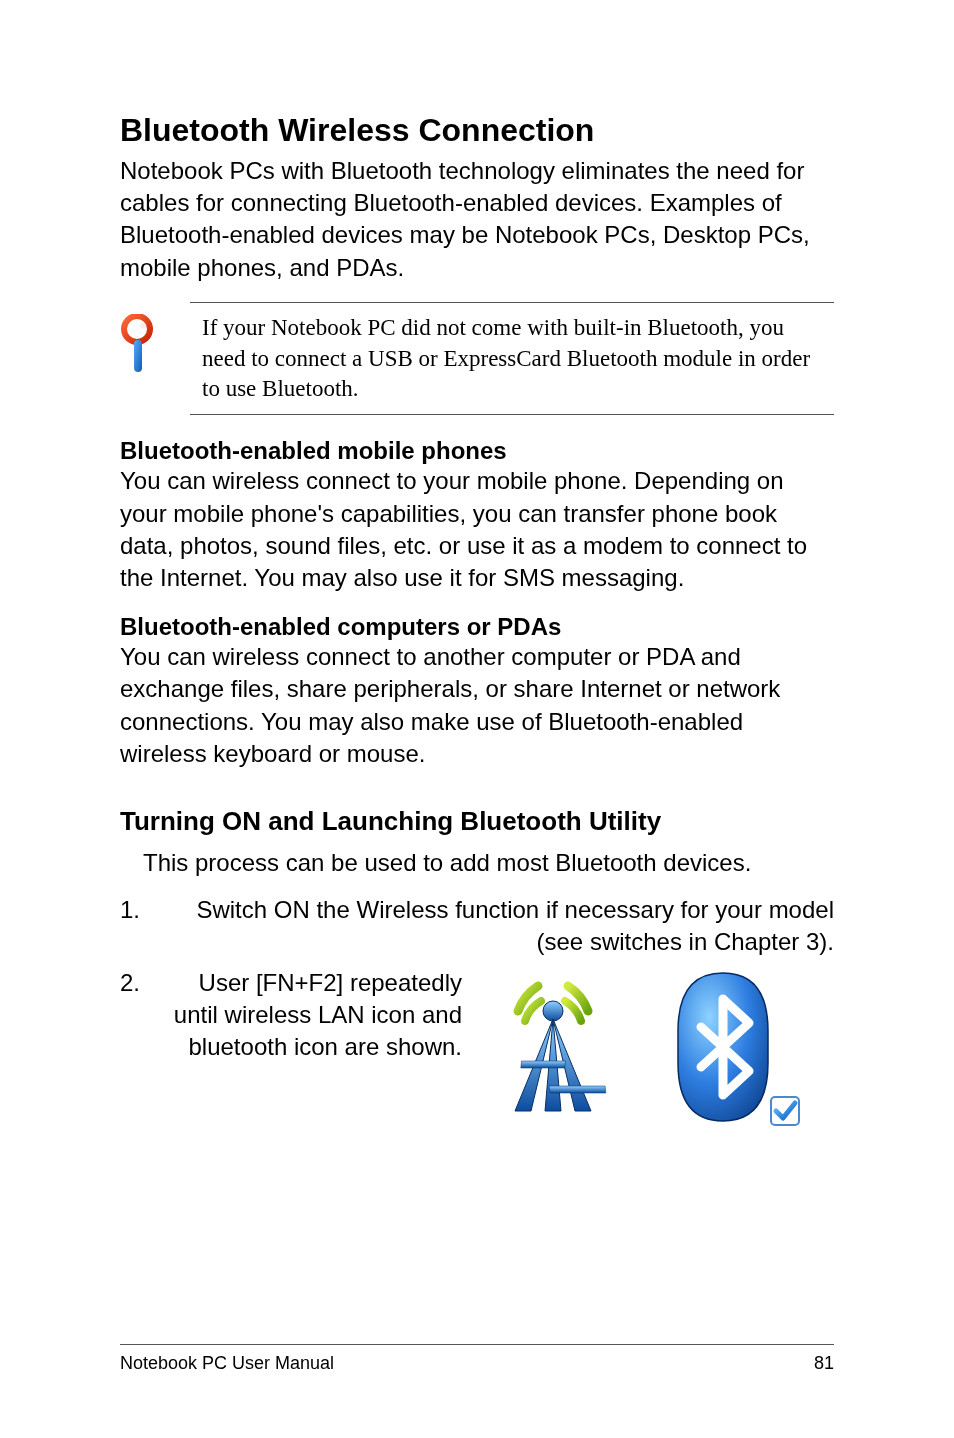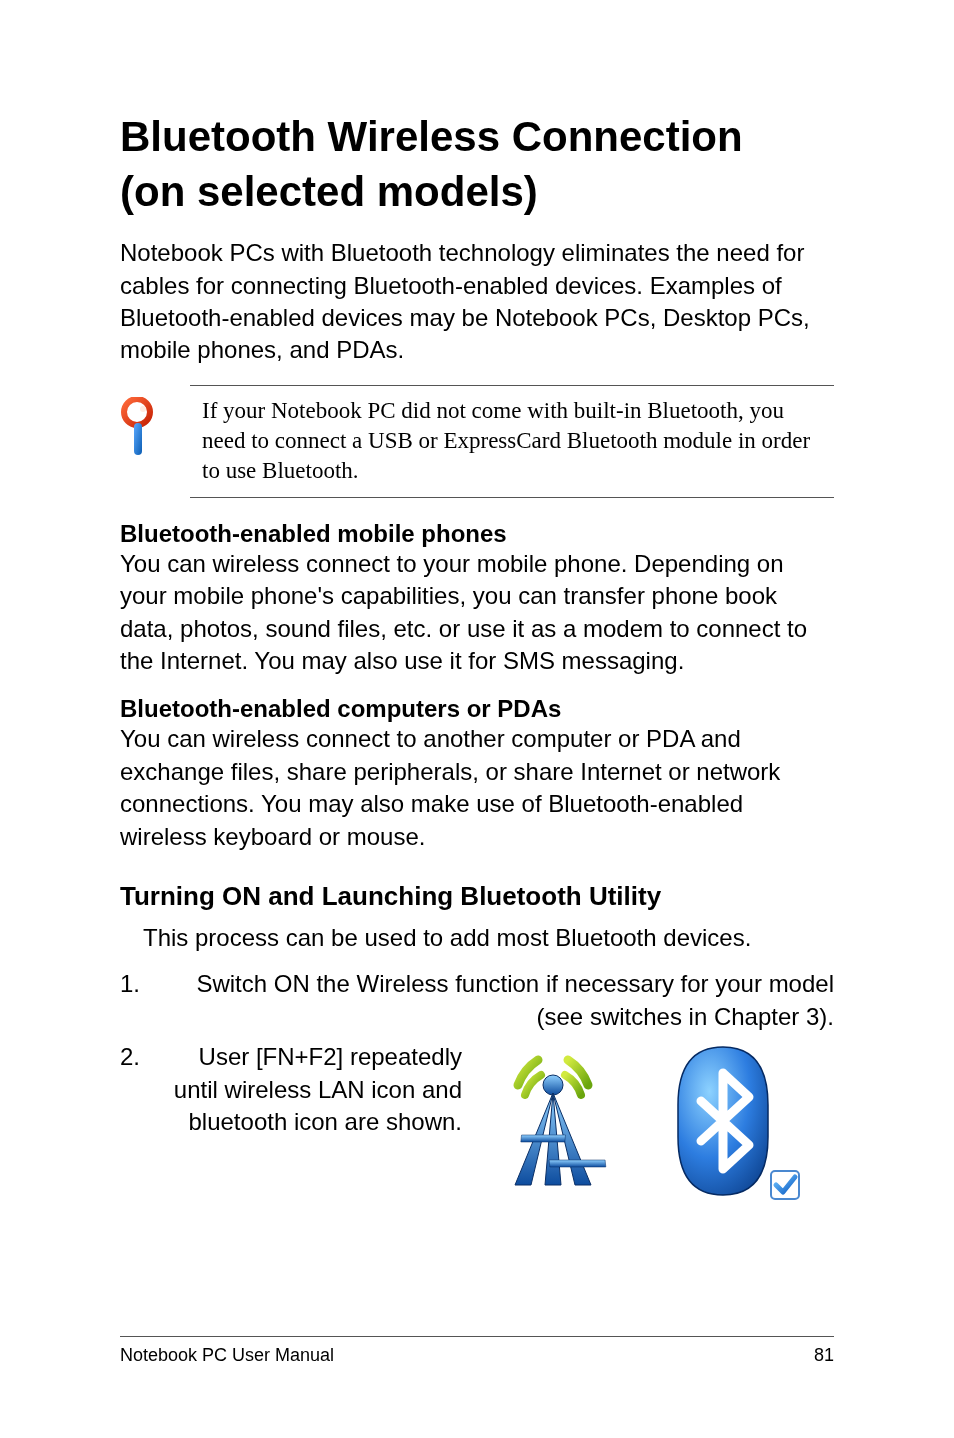--- a/index.html
+++ b/index.html
@@ -10,24 +10,24 @@
   body {
     font-family: "Segoe UI", "Myriad Pro", Arial, sans-serif;
     width: 954px;
     height: 1438px;
     background: #fff;
     color: #000;
     position: relative;
     padding: 110px 120px 0 120px;
   }
   h1 {
-    font-size: 42px;
+    font-size: 32px;
     font-weight: 700;
     line-height: 1.3;
-    margin-bottom: 18px;
+    margin-bottom: 3px;
   }
   p.intro {
     font-size: 24px;
     line-height: 1.35;
     margin-bottom: 18px;
   }
   .note-block {
     display: flex;
     align-items: flex-start;
     margin-bottom: 22px;
@@ -52,21 +52,21 @@
     margin-top: 6px;
   }
   p.body {
     font-size: 24px;
     line-height: 1.35;
     margin-bottom: 18px;
   }
   h2.section {
     font-size: 26px;
     font-weight: 700;
-    margin-top: 28px;
+    margin-top: 36px;
     margin-bottom: 10px;
   }
   p.sect {
     font-size: 24px;
     line-height: 1.35;
     margin-bottom: 14px;
     margin-left: 23px;
   }
   ol.steps {
     list-style: none;
@@ -103,34 +103,33 @@
     gap: 60px;
     padding-top: 4px;
   }
   .ant-icon-big svg { width: 120px; height: 150px; }
   .bt-icon-big svg { width: 130px; height: 160px; }
 
   .footer {
     position: absolute;
     left: 120px;
     right: 120px;
-    bottom: 72px;
+    bottom: 64px;
     border-top: 1px solid #555;
     padding-top: 8px;
     display: flex;
     justify-content: space-between;
     font-size: 18px;
   }
 </style>
 </head>
 <body>
 
 <h1>
   <span>Bluetooth Wireless Connection</span><br>
-  <span>(on selected models)</span>
 </h1>
 
 <p class="intro">Notebook PCs with Bluetooth technology eliminates the need for cables for connecting Bluetooth-enabled devices. Examples of Bluetooth-enabled devices may be Notebook PCs, Desktop PCs, mobile phones, and PDAs.</p>
 
 <div class="note-block">
   <div class="note-icon-cell">
     <svg width="40" height="60" viewBox="0 0 40 60">
       <defs>
         <linearGradient id="gRed" x1="0" y1="0" x2="1" y2="1">
           <stop offset="0" stop-color="#ff6a3a"></stop>

